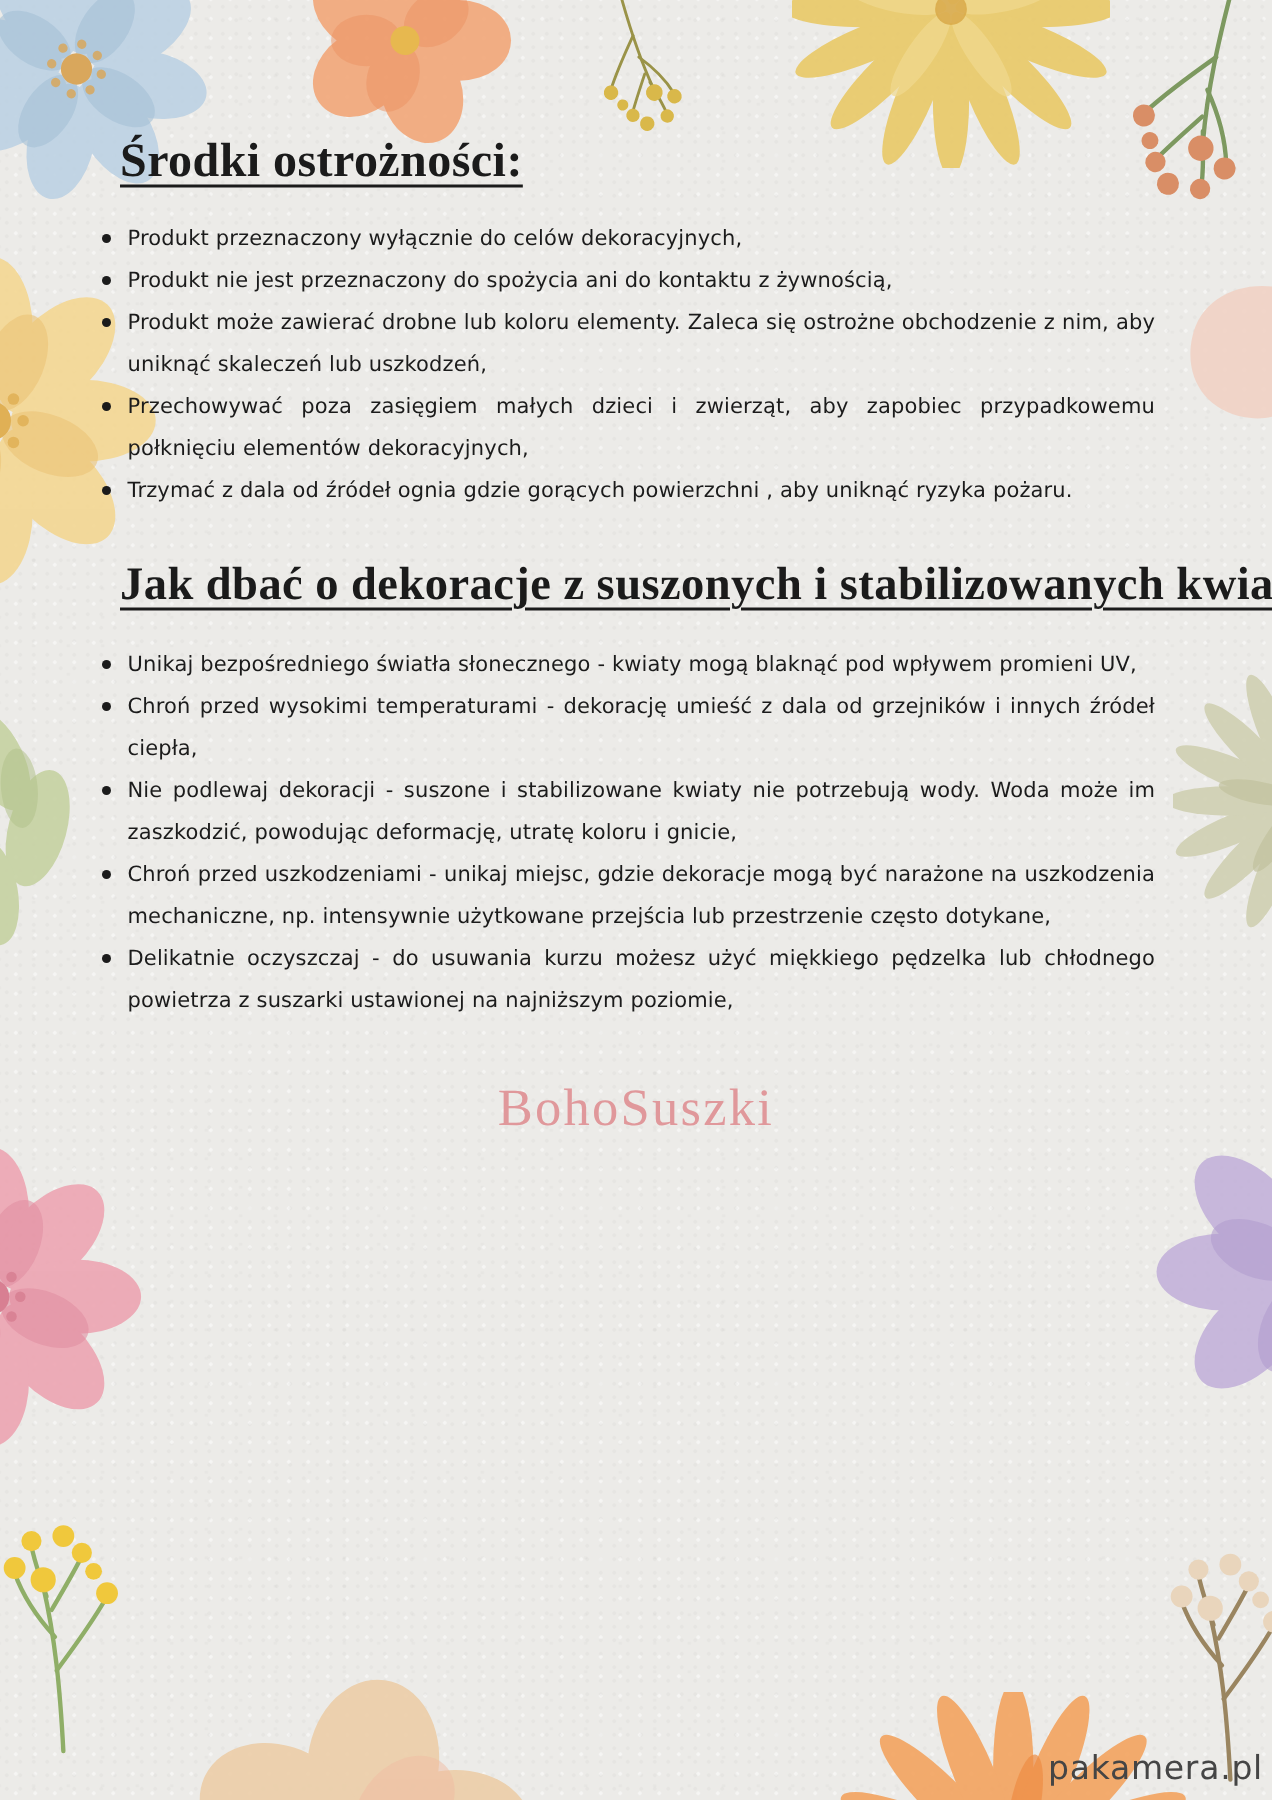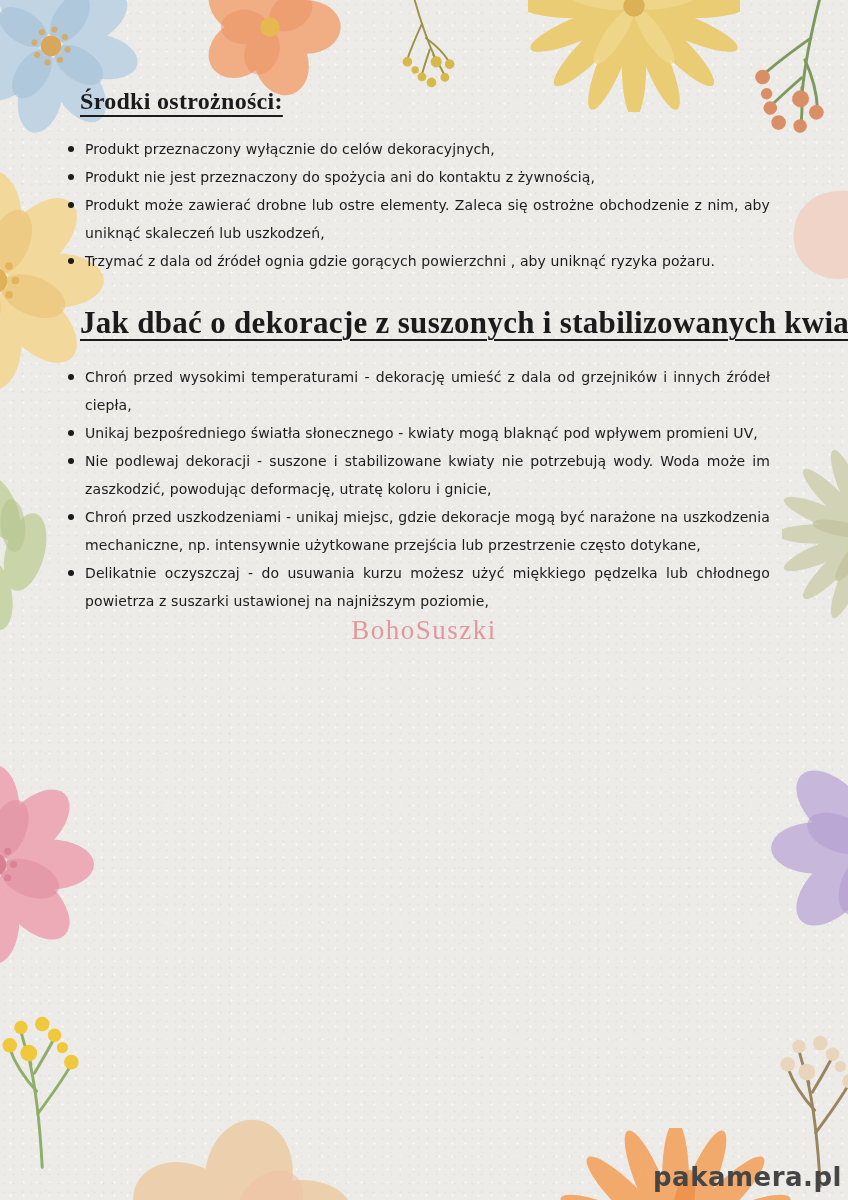--- a/index.html
+++ b/index.html
@@ -30,21 +30,21 @@
   .heading{
     font-family:"Liberation Serif","DejaVu Serif",serif;
     font-weight:600;
     color:var(--ink);
     text-decoration:underline;
     text-underline-offset:6px;
     text-decoration-thickness:2px;
     letter-spacing:.3px;
     white-space:nowrap;
   }
-  .heading-1{font-size:24px;margin:88px 0 20px 80px;}
+  .heading-1{font-size:32px;margin:88px 0 20px 80px;}
   .heading-2{font-size:31px;margin:30px 0 22px 80px;}
 
   ul.bullets{
     list-style:none;
     width:702px;
     margin-left:68px;
   }
   ul.bullets li{
     position:relative;
     padding-left:17px;
@@ -56,34 +56,35 @@
   ul.bullets li::before{
     content:"";
     position:absolute;
     left:0;top:11px;
     width:6px;height:6px;
     border-radius:50%;
     background:var(--ink);
   }
 
   .brand{
+    margin-top:38px;
     text-align:center;
     font-family:"Liberation Serif","DejaVu Serif",serif;
     font-weight:400;
-    font-size:27px;
+    font-size:35px;
     letter-spacing:1.5px;
     color:var(--brand);
   }
   .watermark{
     position:absolute;
     right:6px;bottom:8px;
     z-index:3;
     font-family:"DejaVu Sans","Liberation Sans",sans-serif;
-    font-weight:700;
-    font-size:26px;
+    font-weight:400;
+    font-size:22px;
     letter-spacing:.5px;
     color:var(--watermark);
   }
 </style>
 </head>
 <body>
 
 <svg width="0" height="0" style="position:absolute" aria-hidden="true">
   <defs>
     <symbol id="s-flower8" viewBox="-70 -70 140 140">
@@ -245,29 +246,30 @@
       <use href="#s-sprig"></use>
     </svg>
 
   <div class="content">
 
     <h1 class="heading heading-1">Środki ostrożności:</h1>
 
     <ul class="bullets">
       <li>Produkt przeznaczony wyłącznie do celów dekoracyjnych,</li>
       <li>Produkt nie jest przeznaczony do spożycia ani do kontaktu z żywnością,</li>
-      <li>Produkt może zawierać drobne lub ostre elementy. Zaleca się ostrożne obchodzenie z nim, aby uniknąć skaleczeń lub uszkodzeń,</li>
+      <li>Produkt może zawierać drobne lub koloru elementy. Zaleca się ostrożne obchodzenie z nim, aby uniknąć skaleczeń lub uszkodzeń,</li>
+      <li>Przechowywać poza zasięgiem małych dzieci i zwierząt, aby zapobiec przypadkowemu połknięciu elementów dekoracyjnych,</li>
       <li>Trzymać z dala od źródeł ognia gdzie gorących powierzchni , aby uniknąć ryzyka pożaru.</li>
     </ul>
 
     <h2 class="heading heading-2">Jak dbać o dekoracje z suszonych i stabilizowanych kwiatów:</h2>
 
     <ul class="bullets">
+      <li>Unikaj bezpośredniego światła słonecznego - kwiaty mogą blaknąć pod wpływem promieni UV,</li>
       <li>Chroń przed wysokimi temperaturami - dekorację umieść z dala od grzejników i innych źródeł ciepła,</li>
-      <li>Unikaj bezpośredniego światła słonecznego - kwiaty mogą blaknąć pod wpływem promieni UV,</li>
       <li>Nie podlewaj dekoracji - suszone i stabilizowane kwiaty nie potrzebują wody. Woda może im zaszkodzić, powodując deformację, utratę koloru i gnicie,</li>
       <li>Chroń przed uszkodzeniami - unikaj miejsc, gdzie dekoracje mogą być narażone na uszkodzenia mechaniczne, np. intensywnie użytkowane przejścia lub przestrzenie często dotykane,</li>
       <li>Delikatnie oczyszczaj - do usuwania kurzu możesz użyć miękkiego pędzelka lub chłodnego powietrza z suszarki ustawionej na najniższym poziomie,</li>
     </ul>
 
     <div class="brand">BohoSuszki</div>
   </div>
 
   <div class="watermark">pakamera.pl</div>
 </div>

